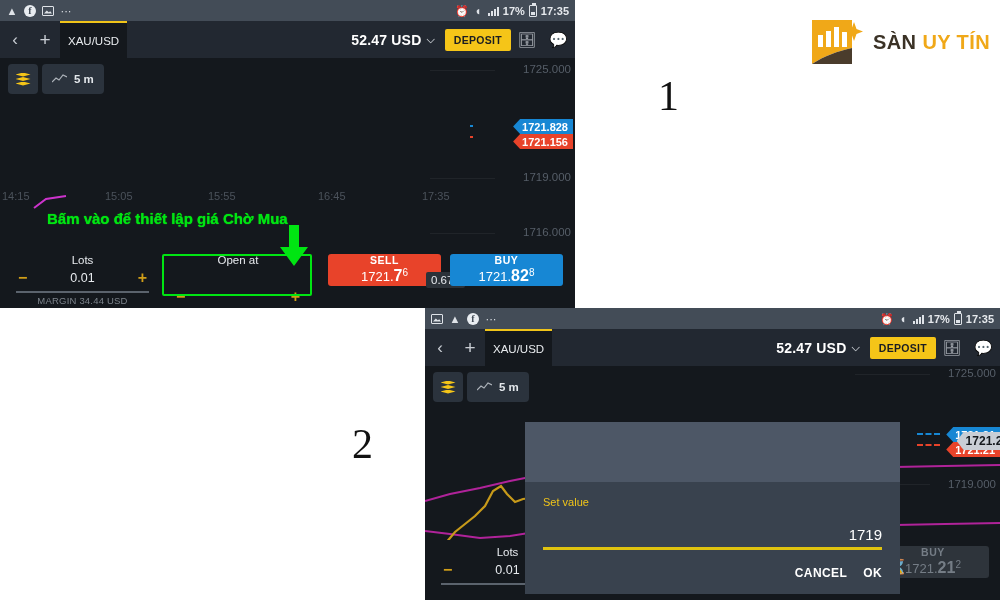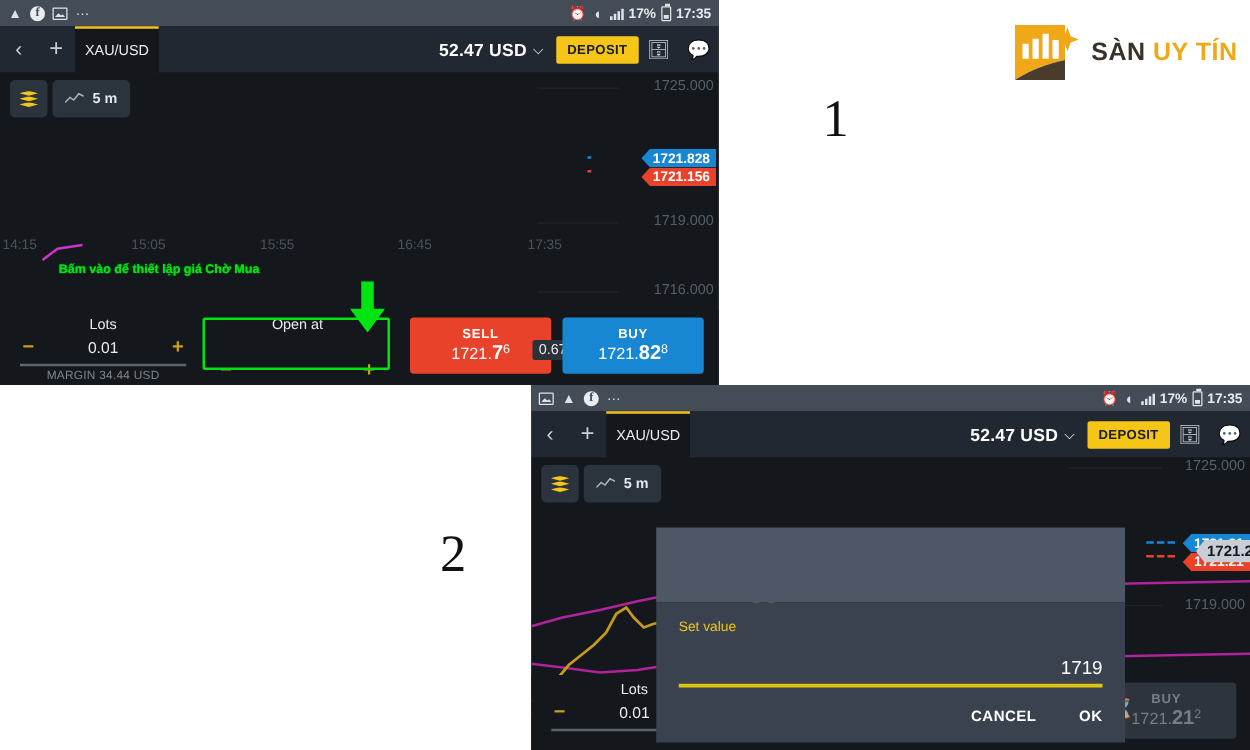--- a/index.html
+++ b/index.html
@@ -100,54 +100,54 @@
   .openat-col { left: 168px; width: 140px; }
   .col-title { text-align: center; color: #e7eaee; font-size: 11.5px; }
   .col-row { display: flex; align-items: center; justify-content: space-between; margin-top: 5px; padding: 0 8px; }
   .col-row .minus, .col-row .plus { color: #d09e18; font-size: 16px; font-weight: bold; line-height: 10px; }
   .col-val { color: #e7eaee; font-size: 12.5px; font-weight: normal; }
   .col-val.muted { color: #9aa1a9; font-weight: normal; margin-top: 38px; }
   .col-underline { height: 1.5px; background: #5b636d; margin: 6px 6px 0 6px; }
   .margin-txt { text-align: center; color: #7d848c; font-size: 9.5px; margin-top: 2px; letter-spacing: .2px; }
 
   .deal-btn {
-    position: absolute; top: 6px; height: 45px; border-radius: 3px;
+    position: absolute; top: 6px; height: 32px; border-radius: 3px;
     display: flex; flex-direction: column; align-items: center; justify-content: center;
     color: #fff;
   }
   .deal-btn .lbl { font-size: 10.5px; font-weight: bold; letter-spacing: .6px; }
   .deal-btn .val { font-size: 13px; margin-top: 1px; }
   .deal-btn .val b { font-size: 16px; }
   .deal-btn .val sup { font-size: 10px; }
   .sell-btn { background: #e8432a; }
   .buy-btn  { background: #1787d4; }
   .spread {
     position: absolute; background: #2c3239; color: #e6e9ed; font-size: 11.5px;
     padding: 2px 5px; border-radius: 2px;
   }
 
   
   .anno-text {
-    position: absolute; color: #00e512; font-size: 10px; font-weight: bold;
+    position: absolute; color: #00e512; font-size: 15px; font-weight: bold;
     text-shadow: 0 0 1px #00e512;
   }
   .green-box { position: absolute; border: 2.5px solid #00e512; border-radius: 2px; }
   .dlg-top {
     position: absolute; left: 100px; top: 56px; width: 375px; height: 60px;
     background: #4d5766;
   }
   .dlg {
     position: absolute; left: 100px; top: 116px; width: 375px; height: 112px;
     background: #39424e; color: #e6e9ed; padding: 14px 18px 0 18px;
   }
   .dlg-title { color: #f0c419; font-size: 11px; }
   .dlg-inputrow { margin-top: 18px; }
   .dlg-value { text-align: right; color: #fff; font-size: 15px; }
   .dlg-underline { height: 2.5px; background: #e0c30f; margin-top: 4px; }
-  .dlg-actions { display: flex; justify-content: flex-end; gap: 34px; margin-top: 16px; }
+  .dlg-actions { display: flex; justify-content: flex-end; gap: 16px; margin-top: 16px; }
   .dlg-btn { color: #fff; font-size: 12px; font-weight: bold; letter-spacing: .4px; }
 
   .gray-btn { background: #2e343b; }
   .gray-btn .lbl, .gray-btn .val { color: #757d86; }
   .hourglass { position: absolute; left: 12px; top: 12px; font-size: 15px; color: #8b9098; }
 
   
   .fig-num {
     position: absolute; font-family: "Liberation Serif", serif;
     font-size: 42px; color: #111; font-weight: normal;

